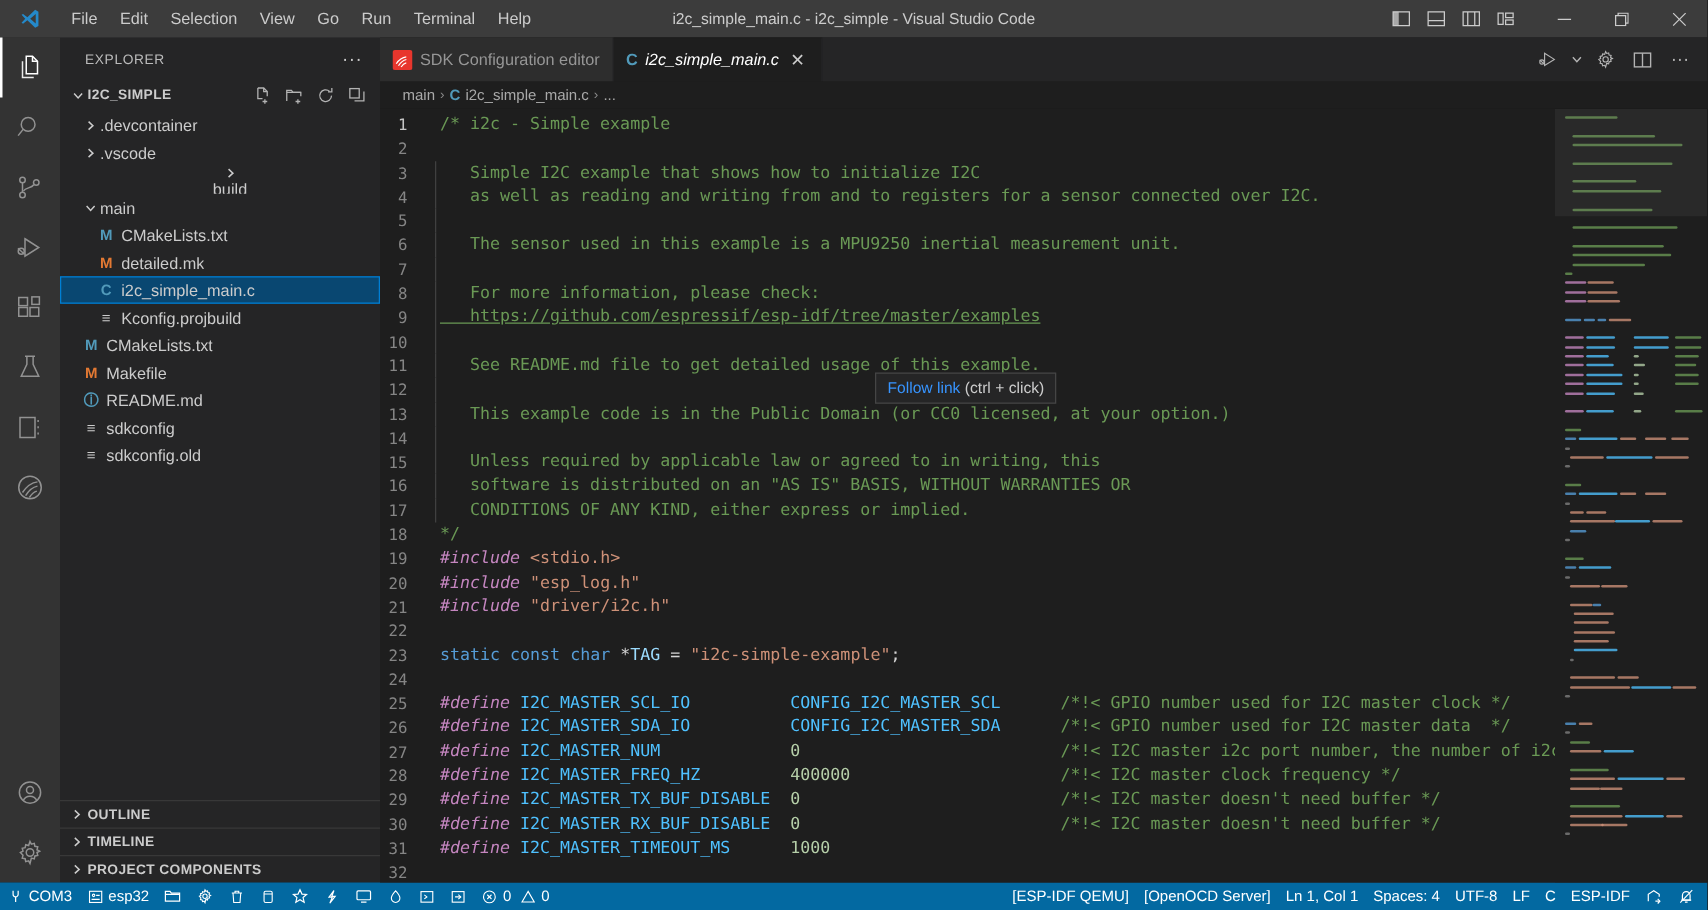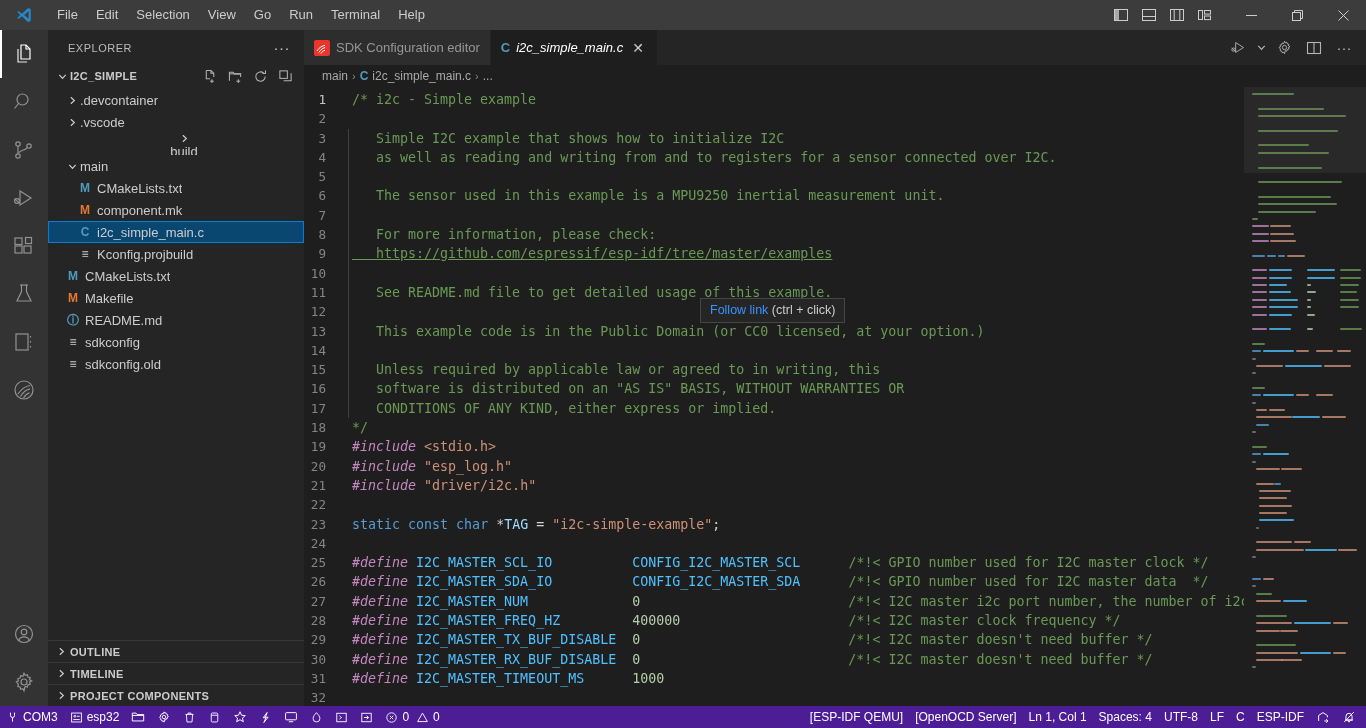--- a/index.html
+++ b/index.html
@@ -146,21 +146,21 @@
   .minimap { width:122px; flex:0 0 122px; position:relative; background:#1e1e1e; overflow:hidden; }
   .mm-slider { position:absolute; left:0; right:0; top:0; height:86px; background:rgba(121,121,121,.12); }
   .mm-line { position:absolute; height:2px; border-radius:1px; }
   .mm-gutter { position:absolute; top:0; bottom:0; left:0; width:8px; }
   .scrollbar-v {
     position:absolute; right:0; top:0; width:14px; bottom:0; background:transparent;
   }
 
   
   .statusbar {
-    height:22px; flex:0 0 22px; background:#4c1d95; color:#ffffff; display:flex;
+    height:22px; flex:0 0 22px; background:#0369a1; color:#ffffff; display:flex;
     align-items:center; font-size:12px; overflow:hidden;
   }
   .sb-left, .sb-right { display:flex; align-items:center; height:22px; }
   .sb-right { margin-left:auto; padding-right:4px; }
   .sb-item {
     display:flex; align-items:center; gap:4px; padding:0 6px; height:22px; white-space:nowrap;
   }
   svg { display:block; }
 </style>
 </head>
@@ -177,20 +177,21 @@
     <div class="menu">
       <div class="menu-item">File</div>
       <div class="menu-item">Edit</div>
       <div class="menu-item">Selection</div>
       <div class="menu-item">View</div>
       <div class="menu-item">Go</div>
       <div class="menu-item">Run</div>
       <div class="menu-item">Terminal</div>
       <div class="menu-item">Help</div>
     </div>
+    <div class="win-title">i2c_simple_main.c - i2c_simple - Visual Studio Code</div>
     <div class="titlebar-right">
       <div class="layout-btns">
         <div class="layout-btn">
           <svg width="16" height="16" viewBox="0 0 16 16">
               <rect x="1.5" y="2.5" width="13" height="11" fill="none" stroke="#cccccc"></rect>
               <rect x="1.5" y="2.5" width="4.5" height="11" fill="#cccccc" opacity=".75"></rect>
             </svg>
         </div>
         <div class="layout-btn">
           <svg width="16" height="16" viewBox="0 0 16 16">
@@ -412,21 +413,21 @@
               </svg>
             </span>
             <span class="lbl">main</span>
           </div>
           <div class="row" style="padding-left: 28px;">
             <span class="ficon" style="color:#519aba">M</span>
             <span class="lbl">CMakeLists.txt</span>
           </div>
           <div class="row" style="padding-left: 28px;">
             <span class="ficon" style="color:#e37933">M</span>
-            <span class="lbl">component.mk</span>
+            <span class="lbl">detailed.mk</span>
           </div>
           <div class="row selected" style="padding-left: 28px;">
             <span class="ficon" style="color:#519aba">C</span>
             <span class="lbl">i2c_simple_main.c</span>
           </div>
           <div class="row" style="padding-left: 28px;">
             <span class="ficon" style="color:#cccccc">≡</span>
             <span class="lbl">Kconfig.projbuild</span>
           </div>
           <div class="row" style="padding-left: 16px;">

